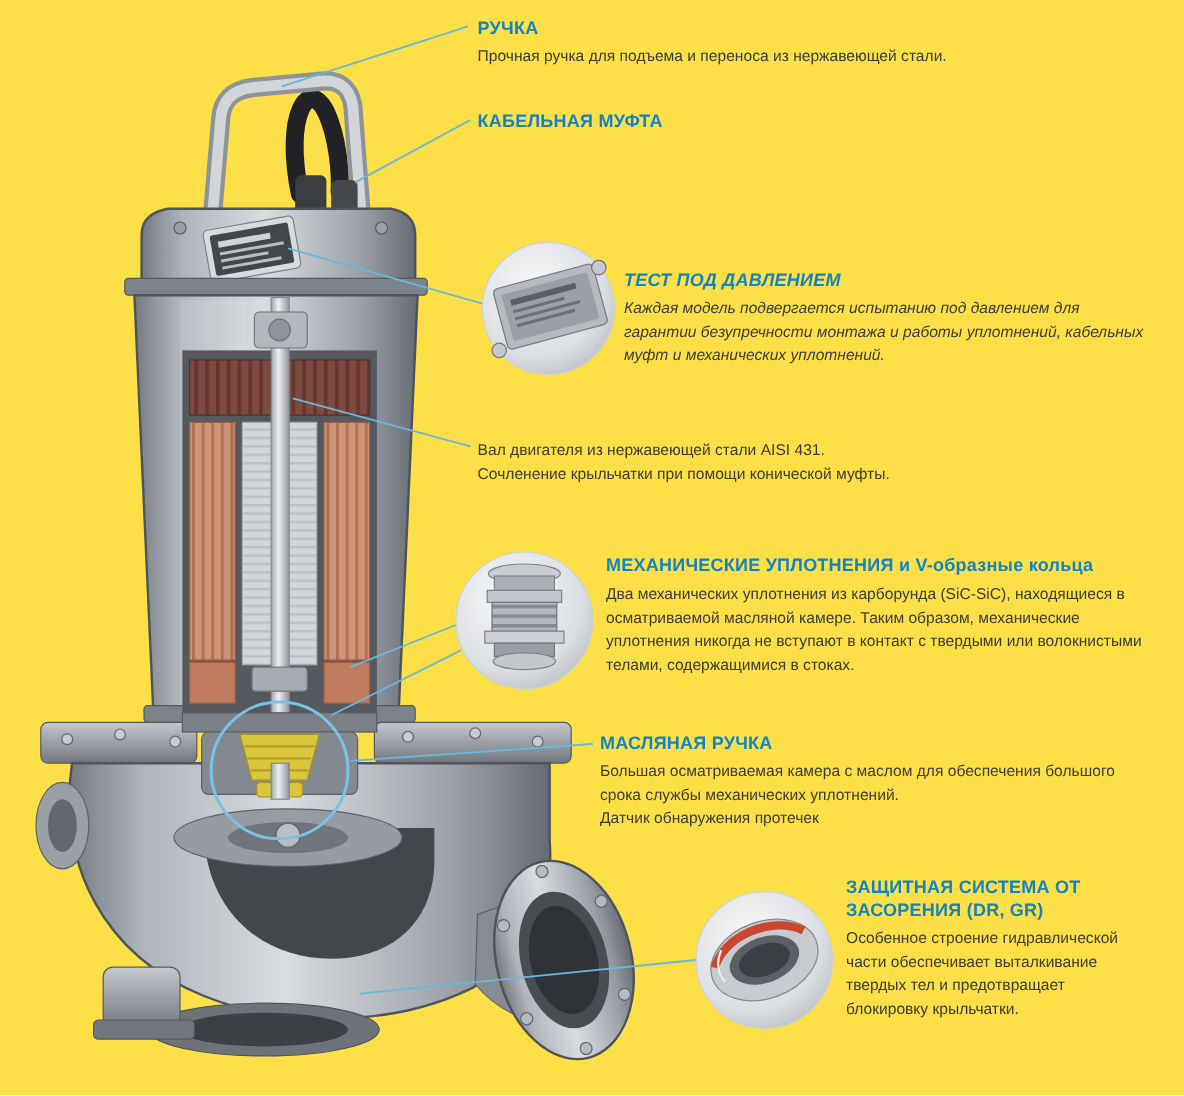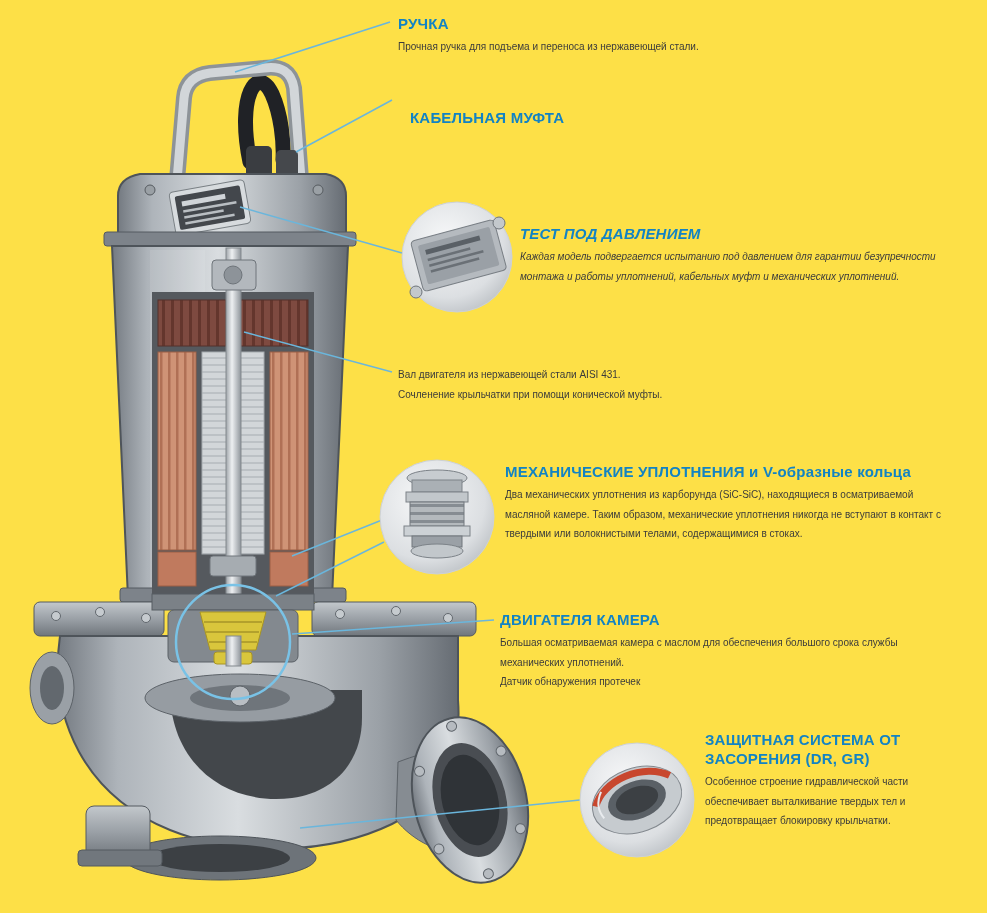--- a/index.html
+++ b/index.html
@@ -9,21 +9,21 @@
     position:relative; width:987px; height:913px;
     background:#fde047; overflow:hidden;
   }
   .diagram-svg { position:absolute; left:0; top:0; }
   .callout { position:absolute; z-index:5; }
   .callout h3 {
     color:#1283c4; font-size:15px; font-weight:bold;
     line-height:19px; letter-spacing:.2px; margin-bottom:4px;
   }
   .callout p {
-    color:#3b3b3b; font-size:10px; line-height:19.5px;
+    color:#3b3b3b; font-size:13px; line-height:19.5px;
     white-space:pre-line;
   }
 </style>
 </head>
 <body>
 
 <div class="page">
 
   <svg class="diagram-svg" width="987" height="913" viewBox="0 0 987 913">
     <defs>
@@ -214,41 +214,41 @@
         <path d="M600,806 A46,32 0 0 1 606,780" fill="none" stroke="#e8ebee" stroke-width="2"></path>
       </g>
     </g>
   </svg>
 
   <div class="callout" style="left:398px; top:14px; width:560px;">
     <h3>РУЧКА</h3>
     <p>Прочная ручка для подъема и переноса из нержавеющей стали.</p>
   </div>
 
-  <div class="callout" style="left:410px; top:92px; width:555px;margin-top:16px;">
+  <div class="callout" style="left:398px; top:92px; width:555px;">
     <h3>КАБЕЛЬНАЯ МУФТА</h3>
   </div>
 
   <div class="callout" style="left:520px; top:224px; width:442px;font-style:italic;">
     <h3>ТЕСТ ПОД ДАВЛЕНИЕМ</h3>
     <p>Каждая модель подвергается испытанию под давлением для гарантии безупречности монтажа и работы уплотнений, кабельных муфт и механических уплотнений.</p>
   </div>
 
   <div class="callout" style="left:398px; top:365px; width:570px;">
     <p>Вал двигателя из нержавеющей стали AISI 431.
 Сочленение крыльчатки при помощи конической муфты.</p>
   </div>
 
   <div class="callout" style="left:505px; top:462px; width:452px;">
     <h3>МЕХАНИЧЕСКИЕ УПЛОТНЕНИЯ и V-образные кольца</h3>
     <p>Два механических уплотнения из карборунда (SiC-SiC), находящиеся в осматриваемой масляной камере. Таким образом, механические уплотнения никогда не вступают в контакт с твердыми или волокнистыми телами, содержащимися в стоках.</p>
   </div>
 
   <div class="callout" style="left:500px; top:610px; width:460px;">
-    <h3>ДВИГАТЕЛЯ КАМЕРА</h3>
+    <h3>МАСЛЯНАЯ РУЧКА</h3>
     <p>Большая осматриваемая камера с маслом для обеспечения большого срока службы механических уплотнений.
 Датчик обнаружения протечек</p>
   </div>
 
   <div class="callout" style="left:705px; top:730px; width:240px;">
     <h3>ЗАЩИТНАЯ СИСТЕМА ОТ ЗАСОРЕНИЯ (DR, GR)</h3>
     <p>Особенное строение гидравлической части обеспечивает выталкивание твердых тел и предотвращает блокировку крыльчатки.</p>
   </div>
 
 </div>

